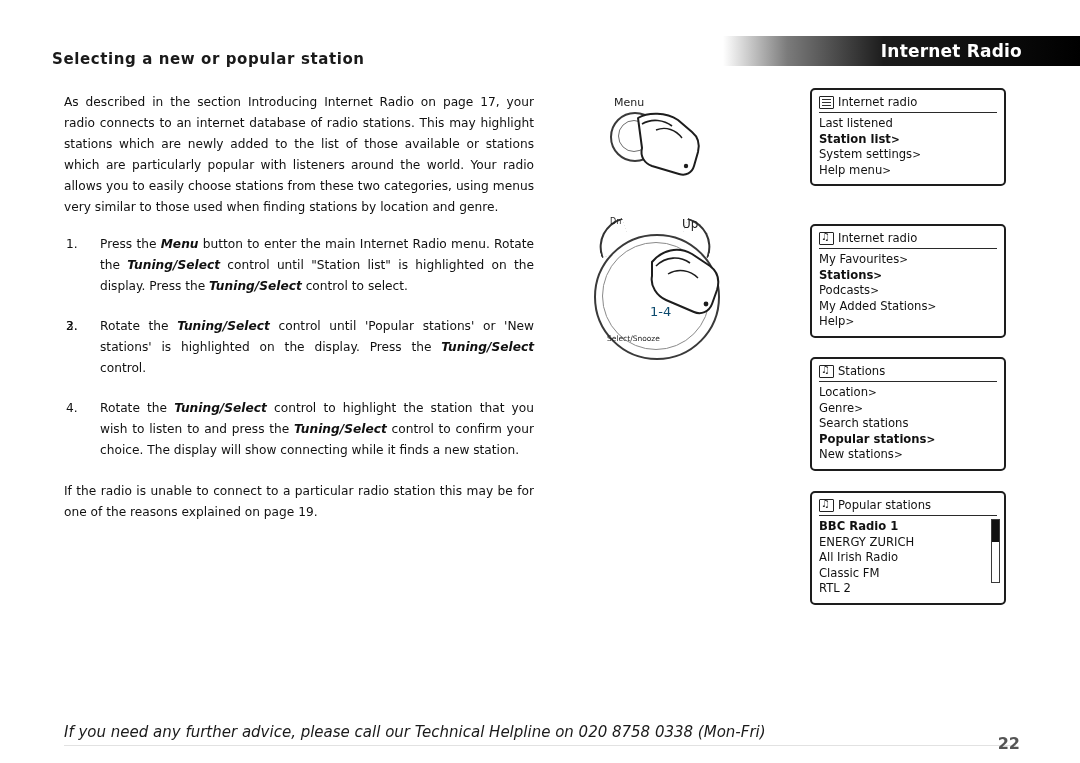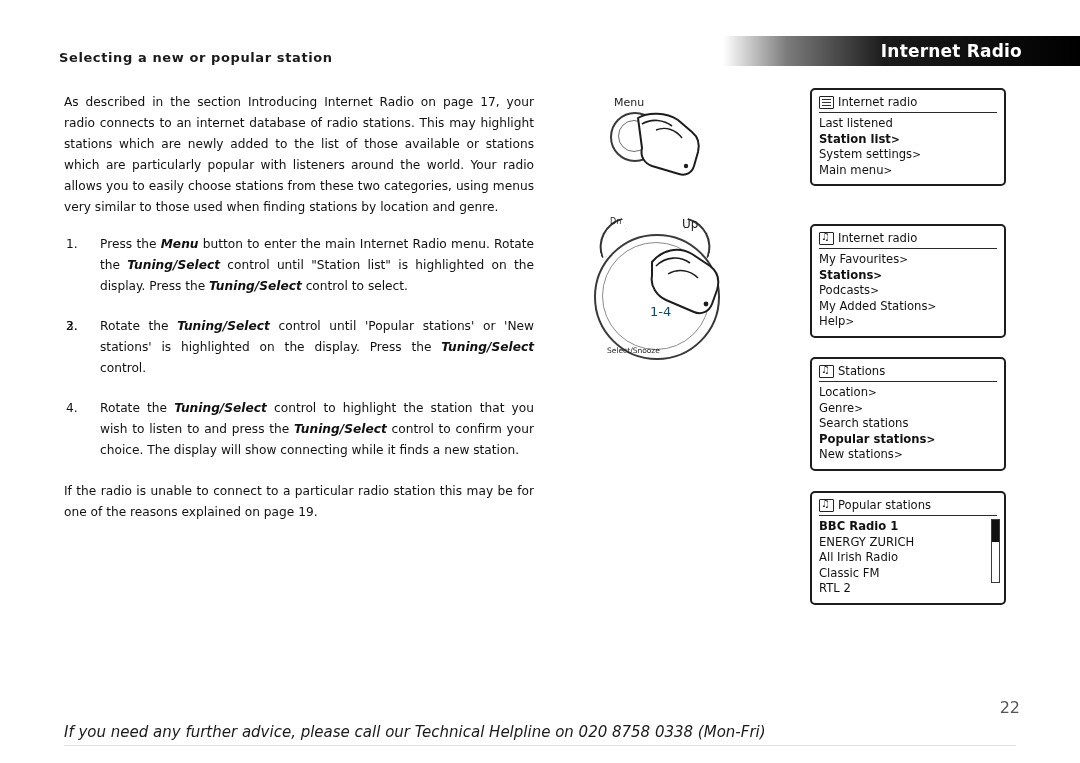--- a/index.html
+++ b/index.html
@@ -30,23 +30,23 @@
     top: 5px;
     color: #ffffff;
     font-size: 17px;
     font-weight: bold;
     font-family: "DejaVu Sans", sans-serif;
     letter-spacing: 0.2px;
   }
 
   .page-title {
     position: absolute;
-    left: 59px;
+    left: 52px;
     top: 50px;
-    font-size: 13px;
+    font-size: 15px;
     font-weight: bold;
     color: #1a1a1a;
     letter-spacing: 0.6px;
   }
 
   
   .text-col {
     position: absolute;
     left: 64px;
     top: 92px;
@@ -98,23 +98,23 @@
     position: absolute;
     left: 64px;
     top: 745px;
     width: 952px;
     height: 1px;
     background: #e2e2e2;
   }
   .page-num {
     position: absolute;
     right: 60px;
-    top: 698px;
+    top: 734px;
     font-size: 16px;
-    font-weight: normal;
+    font-weight: bold;
     color: #555555;
   }
 
   
   .diagram {
     position: absolute;
     left: 586px;
     top: 88px;
     width: 180px;
     height: 280px;
@@ -164,21 +164,21 @@
     border: 1.2px solid #8a8a8a;
     border-radius: 50%;
   }
   .lbl-dn {
     position: absolute; left: 24px; top: 129px; font-size: 8px; color: #222; text-align: center;
   }
   .lbl-up {
     position: absolute; left: 96px; top: 129px; font-size: 12px; color: #222;
   }
   .lbl-ss {
-    position: absolute; left: 21px; top: 246px; font-size: 7.5px; color: #222; margin-top: 12px;
+    position: absolute; left: 21px; top: 246px; font-size: 7.5px; color: #222;
   }
   .arc-left {
     position: absolute;
     left: 10px; top: 134px;
     width: 30px; height: 30px;
     border-left: 2px solid #333;
     border-top: 2px solid #333;
     border-radius: 30px 0 0 0;
     transform: rotate(-18deg);
   }
@@ -347,21 +347,21 @@
       </div>
       <div class="lcd-row sel">
         <span>Station list</span>
         <span class="arrow">&gt;</span>
       </div>
       <div class="lcd-row">
         <span>System settings</span>
         <span class="arrow">&gt;</span>
       </div>
       <div class="lcd-row">
-        <span>Main menu</span>
+        <span>Help menu</span>
         <span class="arrow">&gt;</span>
       </div>
     </div>
     <div class="lcd" style="left: 810px; top: 224px;">
       <div class="lcd-title-row">
         <span class="lcd-icon note"></span>
         <span class="lcd-title">Internet radio</span>
       </div>
       <div class="lcd-row">
         <span>My Favourites</span>

